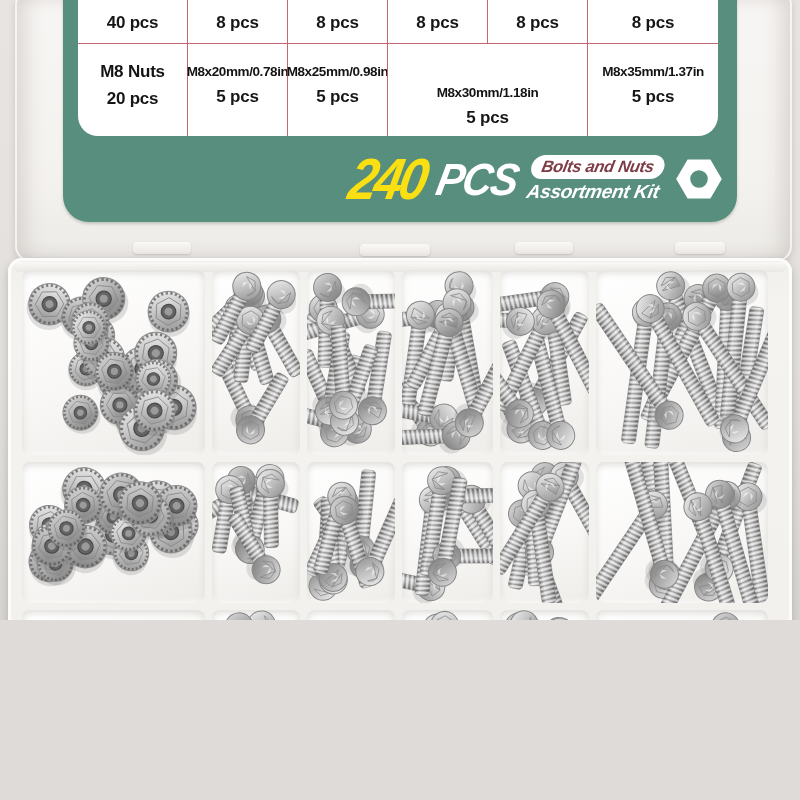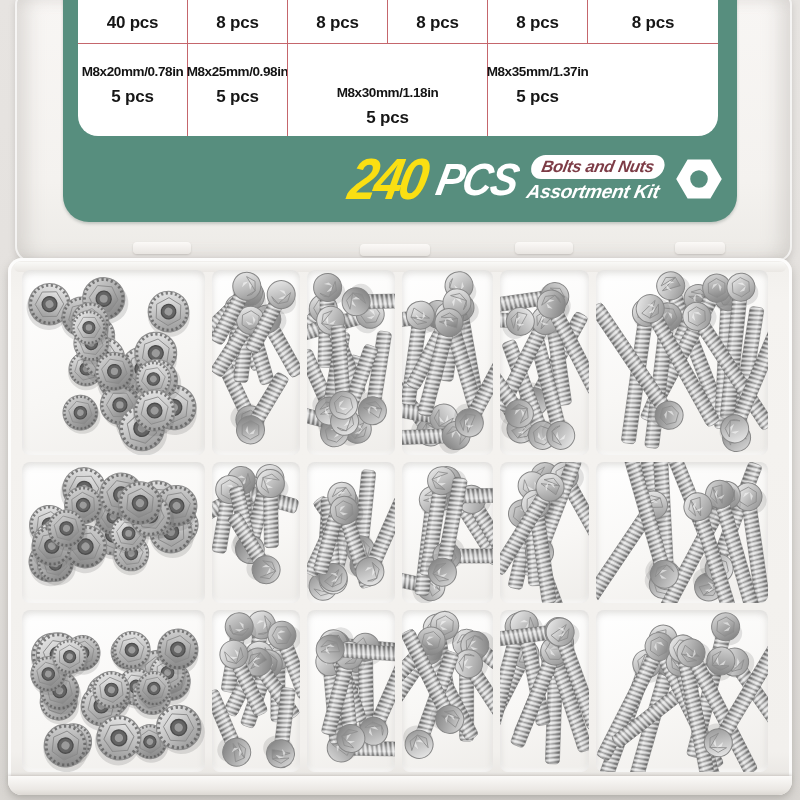--- a/index.html
+++ b/index.html
@@ -1,16 +1,16 @@
 <!DOCTYPE html>
 <html><head>
 <meta charset="utf-8">
 <style>
   html,body{margin:0;padding:0;background:#dedbd8;}
-  #scene{position:relative;width:800px;height:800px;overflow:hidden;
+  #scene{position:relative;width:800px;height:620px;overflow:hidden;
          font-family:"Liberation Sans","DejaVu Sans",sans-serif;
          background:linear-gradient(180deg,#e7e4e1 0%,#e3e0dd 60%,#d9d6d2 100%);}
   
   .lid{position:absolute;left:15px;top:-6px;width:777px;height:268px;
        background:linear-gradient(180deg,#f8f6f4 0%,#f4f2ef 70%,#eceae6 100%);
        border-radius:10px 10px 16px 16px;
        box-shadow:inset 0 0 0 2px rgba(255,255,255,.7), inset 12px 0 18px rgba(190,186,182,.45),
                   inset -12px 0 18px rgba(190,186,182,.45), 0 3px 6px rgba(120,115,110,.25);}
   .label{position:absolute;left:48px;top:0;width:674px;height:228px;border-radius:4px 4px 26px 26px;
          box-shadow:0 2px 3px rgba(60,80,70,.25);}
@@ -120,20 +120,24 @@
             </div>
             <div class="tcell">
                  <div class="count">8 pcs</div>
             </div>
             <div class="tcell">
                  <div class="count">8 pcs</div>
             </div>
           </div>
         <div class="trow trow2" style="grid-template-columns: 109px 100px 100px 100px 100px 131px;">
             <div class="tcell">
+              <div class="size-label big">M8 Nuts</div>
+                 <div class="count">20 pcs</div>
+            </div>
+            <div class="tcell">
               <div class="size-label">M8x20mm/0.78in</div>
                  <div class="count">5 pcs</div>
             </div>
             <div class="tcell">
               <div class="size-label">M8x25mm/0.98in</div>
                  <div class="count">5 pcs</div>
             </div>
             <div class="tcell" style="grid-column: span 2; justify-content: flex-end;">
               <div class="size-label">M8x30mm/1.18in</div>
                  <div class="count">5 pcs</div>

